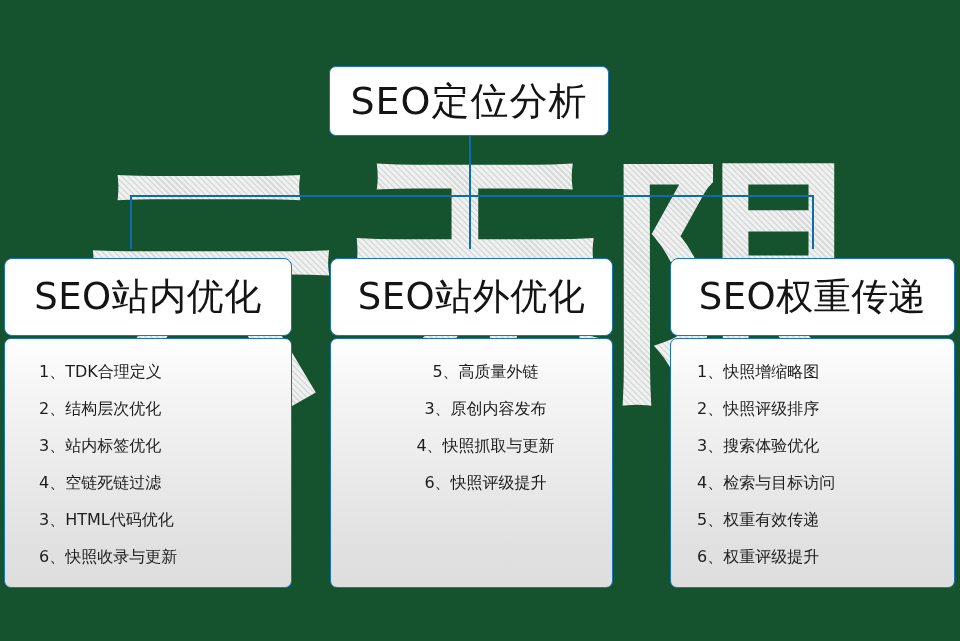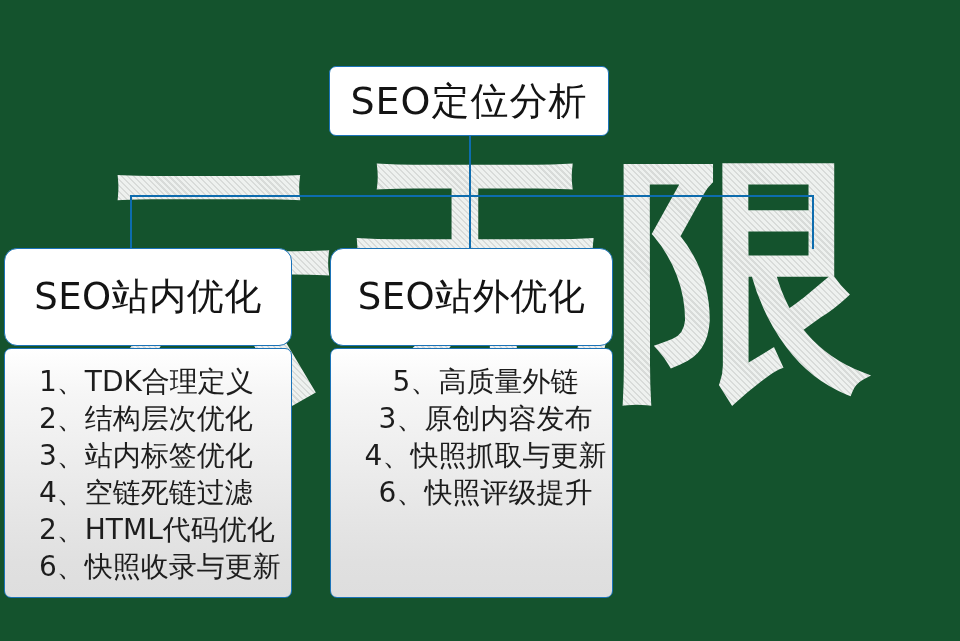--- a/index.html
+++ b/index.html
@@ -88,29 +88,30 @@
     position: absolute;
     top: 248px;
     z-index: 2;
   }
   .col-0 { left: 4px;   width: 288px; }
   .col-1 { left: 330px; width: 283px; text-align: center; }
   .col-2 { left: 670px; width: 285px; }
 
   .col-header {
     box-sizing: border-box;
-    height: 98px;
+    height: 78px;
     border: 1.6px solid #1b73b8;
-    border-radius: 13px;
+    border-radius: 8px;
     background: #ffffff;
     display: flex;
     align-items: center;
     justify-content: center;
     position: relative;
     z-index: 3;
+    margin-top: 10px;
   }
   .col-header .hdr-text {
     font-size: 37px;
     color: #141414;
     letter-spacing: 0.5px;
     font-family: "DejaVu Sans", "Liberation Sans", sans-serif;
     white-space: nowrap;
   }
 
   .col-body {
@@ -128,21 +129,21 @@
         #dedede 100%);
     padding: 14px 0 10px 0;
     display: flex;
     flex-direction: column;
     justify-content: flex-start;
     position: relative;
     z-index: 3;
   }
 
   .list-item {
-    font-size: 28px;
+    font-size: 16px;
     color: #1d1d1d;
     line-height: 37px;
     padding-left: 34px;
     font-family: "DejaVu Sans", "Liberation Sans", sans-serif;
     white-space: nowrap;
   }
   .col-1 .list-item { padding-left: 28px; }
   .col-2 .list-item { padding-left: 26px; }
 </style>
 </head>
@@ -166,31 +167,44 @@
 
   <div class="column col-0">
     <div class="col-header">
       <span class="hdr-text">SEO站内优化</span>
     </div>
     <div class="col-body">
       <div class="list-item">1、TDK合理定义</div>
       <div class="list-item">2、结构层次优化</div>
       <div class="list-item">3、站内标签优化</div>
       <div class="list-item">4、空链死链过滤</div>
-      <div class="list-item">2、HTML代码优化</div>
+      <div class="list-item">3、HTML代码优化</div>
       <div class="list-item">6、快照收录与更新</div>
     </div>
   </div>
 
   <div class="column col-1">
     <div class="col-header">
       <span class="hdr-text">SEO站外优化</span>
     </div>
     <div class="col-body">
       <div class="list-item">5、高质量外链</div>
       <div class="list-item">3、原创内容发布</div>
       <div class="list-item">4、快照抓取与更新</div>
       <div class="list-item">6、快照评级提升</div>
     </div>
   </div>
 
+  <div class="column col-2">
+    <div class="col-header">
+      <span class="hdr-text">SEO权重传递</span>
+    </div>
+    <div class="col-body">
+      <div class="list-item">1、快照增缩略图</div>
+      <div class="list-item">2、快照评级排序</div>
+      <div class="list-item">3、搜索体验优化</div>
+      <div class="list-item">4、检索与目标访问</div>
+      <div class="list-item">5、权重有效传递</div>
+      <div class="list-item">6、权重评级提升</div>
+    </div>
+  </div>
 
 </div>
 
 </body></html>

